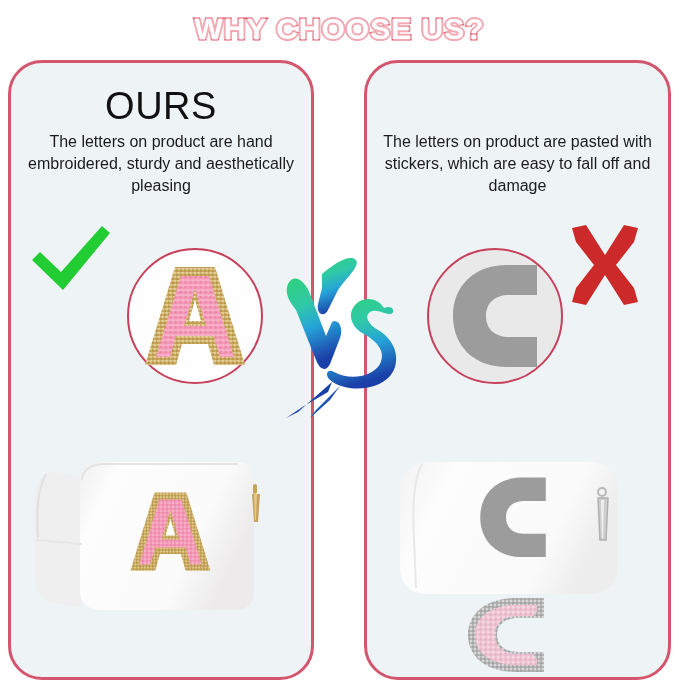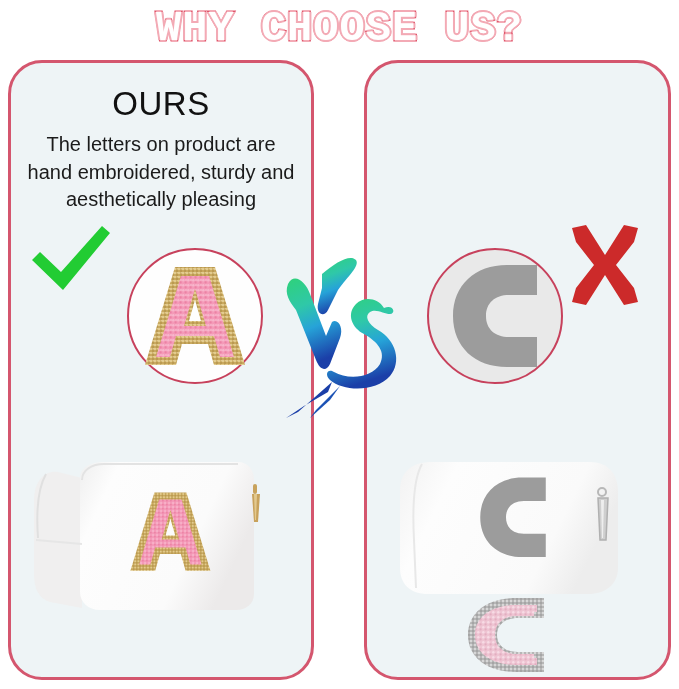--- a/index.html
+++ b/index.html
@@ -19,23 +19,23 @@
   #title-bar {
     position: absolute;
     left: 0; top: 0;
     width: 679px;
     height: 58px;
     display: flex;
     align-items: center;
     justify-content: center;
   }
   #title-text {
-    font-family: Liberation Mono, monospace;
+    font-family: Liberation Sans, sans-serif;
     font-weight: bold;
-    font-size: 42px;
+    font-size: 30px;
     letter-spacing: 1px;
     line-height: 1;
     color: #ffffff;
     -webkit-text-stroke: 3px #e0576c;
     paint-order: stroke fill;
     white-space: nowrap;
     text-shadow:
        2px 0 0 #f3aab5, -2px 0 0 #f3aab5,
        0 2px 0 #f3aab5, 0 -2px 0 #f3aab5;
   }
@@ -52,33 +52,33 @@
   }
   #panel-ours   { left: 8px;   width: 306px; }
   #panel-others { left: 364px; width: 307px; }
 
   .panel-header {
     position: absolute;
     left: 0;
     top: 22px;
     width: 100%;
     text-align: center;
-    font-size: 33px;
+    font-size: 38px;
     color: #111111;
     letter-spacing: 0.5px;
   }
   .panel-desc {
     position: absolute;
     left: 0;
     top: 68px;
     width: 100%;
     padding: 0 14px;
     box-sizing: border-box;
     text-align: center;
-    font-size: 20px;
+    font-size: 16px;
     line-height: 1.38;
     color: #1b1b1b;
   }
 
   
   .mark {
     position: absolute;
     width: 86px;
     height: 86px;
   }
@@ -133,20 +133,21 @@
 <div id="title-bar">
   <div id="title-text">WHY CHOOSE US?</div>
 </div>
 
 <div class="panel" id="panel-ours">
   <div class="panel-header">OURS</div>
   <div class="panel-desc">The letters on product are hand embroidered, sturdy and aesthetically pleasing</div>
 </div>
 
 <div class="panel" id="panel-others">
+  <div class="panel-desc">The letters on product are pasted with stickers, which are easy to fall off and damage</div>
 </div>
 
 <svg class="mark" id="check-mark" viewBox="0 0 86 86">
   <path d="M4 38 L12 30 L33 50 L74 4 L82 11 L35 68 Z" fill="#22cc33"></path>
 </svg>
 
 <svg class="mark" id="x-mark" viewBox="0 0 86 86">
   <path d="M10 6 L24 3 L43 33 L62 3 L76 6 L72 20 L54 43 L72 66 L76 80 L62 83 L43 53 L24 83 L10 80 L14 66 L32 43 L14 20 Z" fill="#cc2a2a"></path>
 </svg>
 

